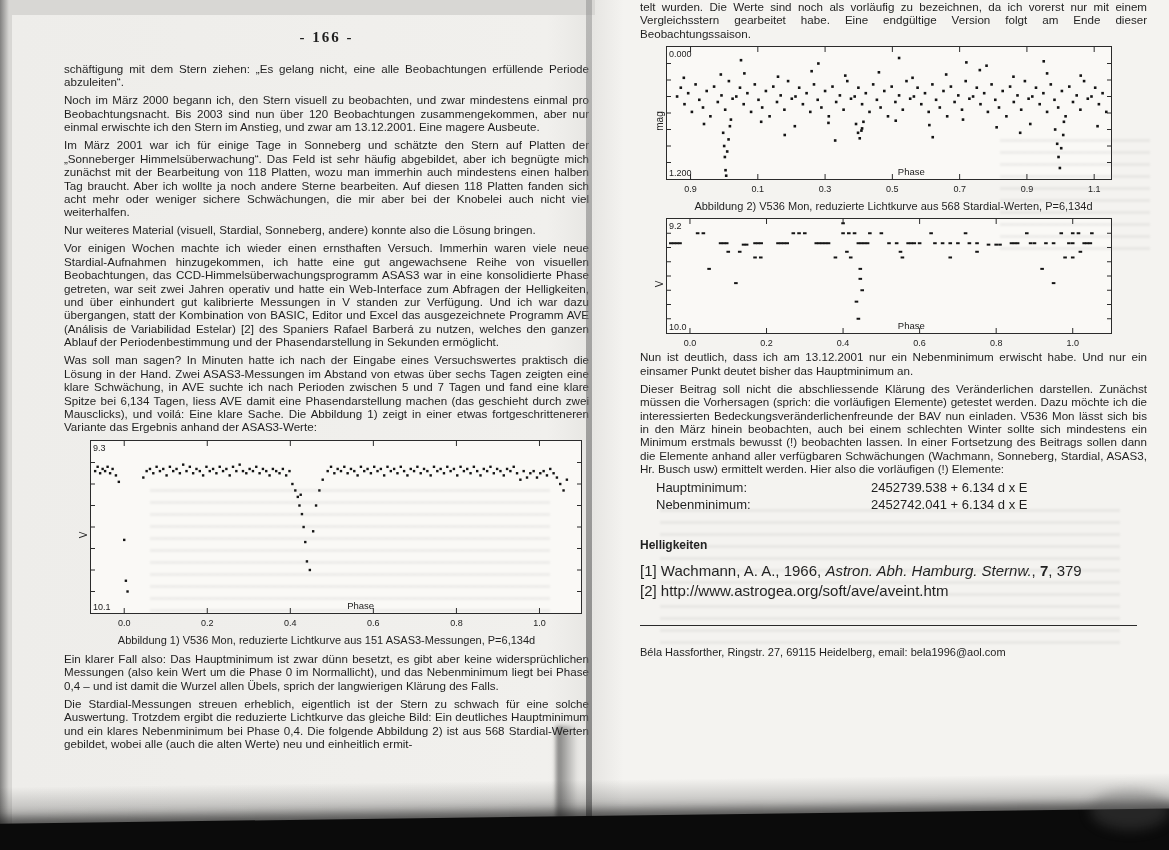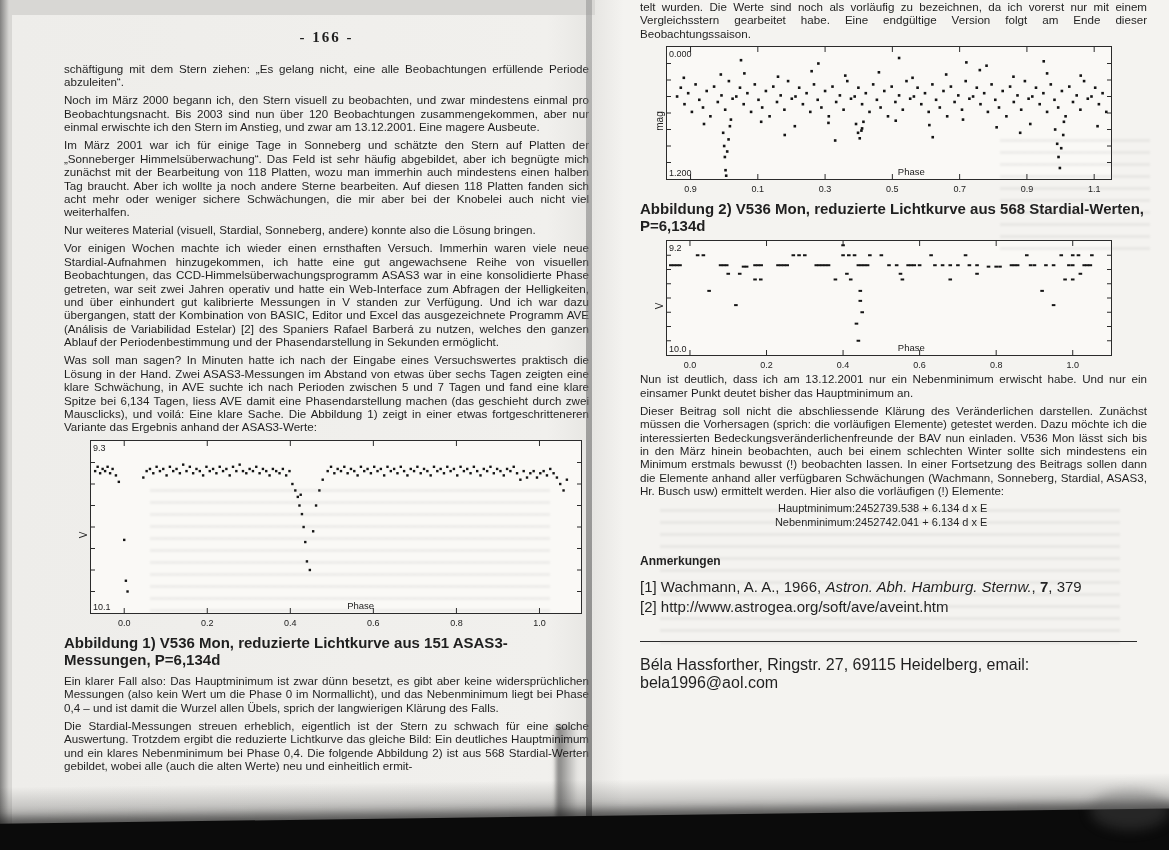--- a/index.html
+++ b/index.html
@@ -6,36 +6,36 @@
   .scan{position:relative;width:1169px;height:850px;overflow:hidden;
         font-family:"Liberation Sans",sans-serif;color:#1f1f1f;background:#d8d7d4;}
   .page{position:absolute;top:0;height:850px;}
   .page-left{left:12px;width:595px;background:linear-gradient(to right,#eeedea 0,#f1f0ed 90%,#e3e2df 100%);margin-top:15px;}
   .page-right{left:595px;width:574px;background:linear-gradient(to right,#e7e6e3 0,#f4f3f0 5%,#f4f3f0 100%);}
   .content-left{padding:0 18px 0 52px;}
   .content-right{padding:0 22px 0 45px;}
   .pagenum{text-align:center;font-family:"Liberation Serif",serif;font-weight:bold;
            font-size:15px;letter-spacing:2px;margin:14px 0 16px;}
   p.body{font-size:11.6px;line-height:1.16;text-align:justify;margin:0 0 4.5px;}
-  p.caption{font-size:15px;margin:4px 0 6px;font-weight:bold;}
+  p.caption{font-size:11px;text-align:center;margin:4px 0 6px;}
   .figure{display:flex;align-items:stretch;margin:6px 0 0 12px;}
   .ylab{width:14px;position:relative;}
   .ylab i{position:absolute;top:50%;left:50%;transform:translate(-50%,-50%) rotate(-90deg);
           font-style:normal;font-size:10px;color:#222;white-space:nowrap;}
   .plot{position:relative;}
   [data-chart="0"]{width:492px;height:190px;}
   [data-chart="1"]{width:446px;height:150px;}
   [data-chart="2"]{width:446px;height:132px;}
-  .elrow{display:flex;font-size:11px;margin:2px 0;text-align:right;}
+  .elrow{display:flex;font-size:13px;margin:2px 16px;}
   .elrow .lab{width:215px;}
   .notes-h{font-weight:bold;font-size:12px;margin:26px 0 10px;}
   p.ref{font-size:15px;margin:0 0 2.5px;text-align:left;}
   .ref .jrnl{font-style:italic;}
   .ref .vol{font-weight:bold;}
-  .footer{font-size:16px;border-top:1.5px solid #2a2a2a;padding-top:14px;margin-top:26px;width:497px;}
+  .footer{font-size:11px;border-top:1.5px solid #2a2a2a;padding-top:20px;margin-top:26px;width:497px;}
   
   .edge-left{position:absolute;left:0;top:0;width:9px;height:100%;
              background:linear-gradient(to right,rgba(45,45,45,.5),rgba(45,45,45,0));}
   .seam{position:absolute;left:586px;top:0;width:6px;height:100%;
         background:linear-gradient(to bottom,rgba(130,130,130,.45),rgba(90,90,90,.7));}
   .seam-bottom{position:absolute;left:556px;top:726px;width:22px;height:110px;filter:blur(2px);
         background:linear-gradient(to right,rgba(25,25,25,.55),rgba(25,25,25,0));}
   .band-fade{position:absolute;left:0;top:780px;width:100%;height:45px;
         background:linear-gradient(to bottom,rgba(40,40,40,0),rgba(40,40,40,.45));transform:skewY(-0.7deg);}
   .band-bottom{position:absolute;left:-10px;top:816px;width:1200px;height:60px;background:#0b0b0b;
@@ -622,21 +622,21 @@
 
       <div class="elrow">
         <span class="lab">Hauptminimum:</span>
         <span class="val">2452739.538 + 6.134 d x E</span>
       </div>
       <div class="elrow">
         <span class="lab">Nebenminimum:</span>
         <span class="val">2452742.041 + 6.134 d x E</span>
       </div>
 
-      <div class="notes-h">Anmerkungen</div>
+      <div class="notes-h">Helligkeiten</div>
       <p class="ref"><span>[1] Wachmann, A. A., 1966, </span><span class="jrnl">Astron. Abh. Hamburg. Sternw.</span><span>, </span><span class="vol">7</span><span>, 379</span></p>
       <p class="ref">[2] http://www.astrogea.org/soft/ave/aveint.htm</p>
 
       <div class="footer">Béla Hassforther,  Ringstr. 27,  69115 Heidelberg, email: bela1996@aol.com</div>
     </div>
   </div>
 
   <div class="ghost" style="left:150px;top:480px;width:400px;height:135px;"></div>
   <div class="ghost" style="left:660px;top:500px;width:460px;height:145px;"></div>
   <div class="ghost" style="left:1000px;top:130px;width:150px;height:120px;"></div>

